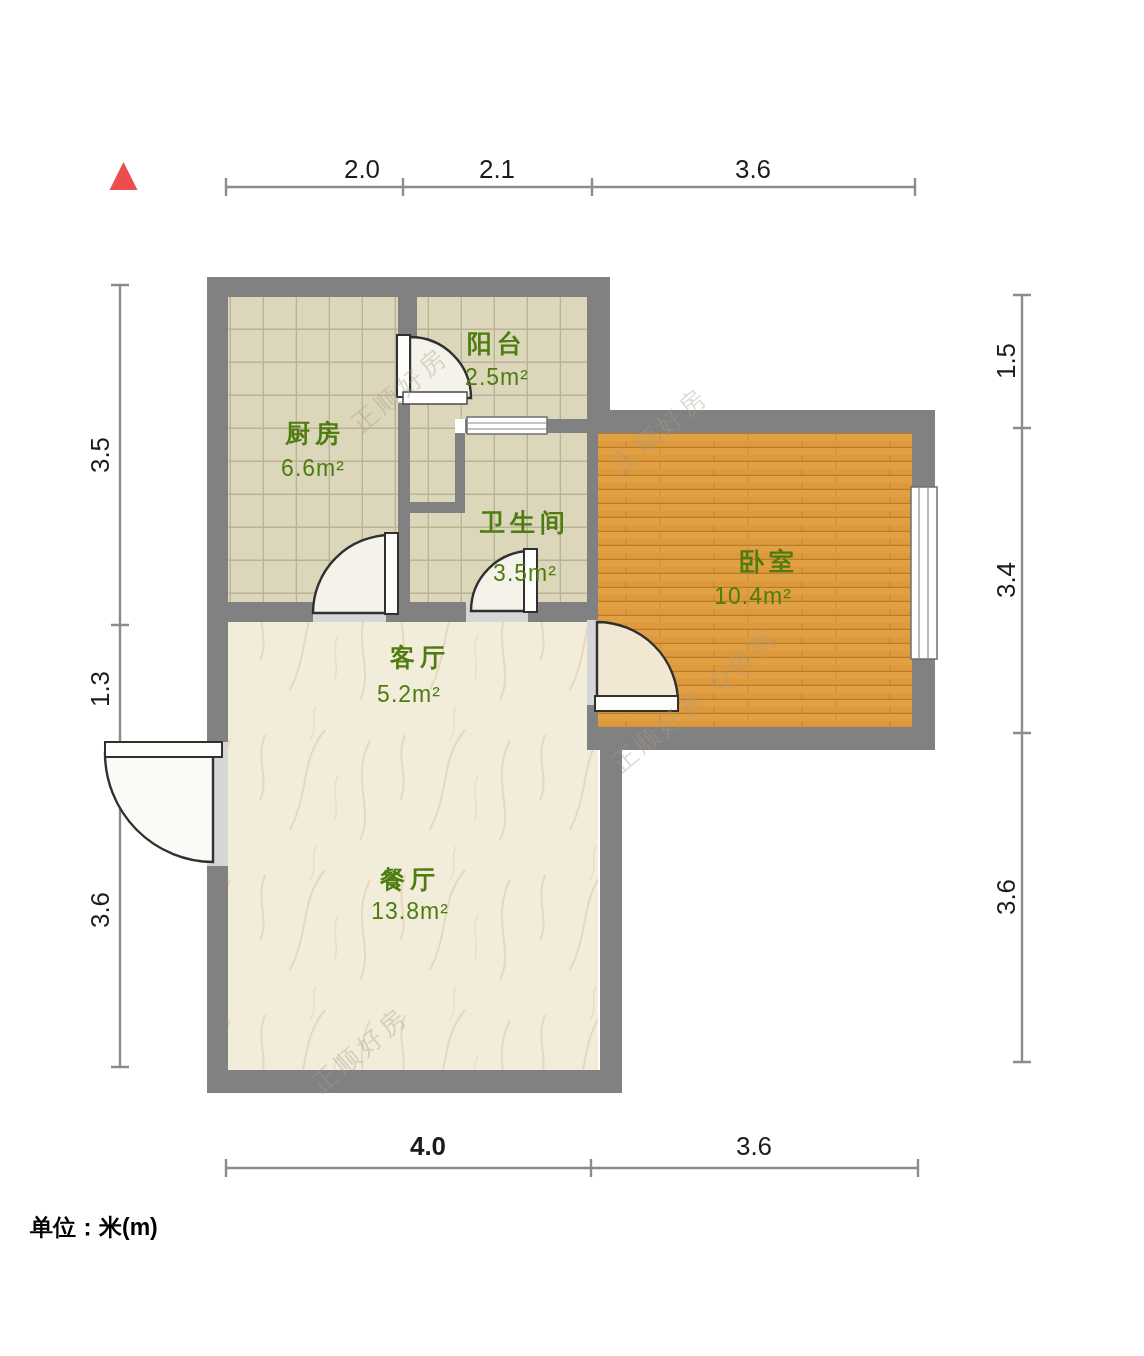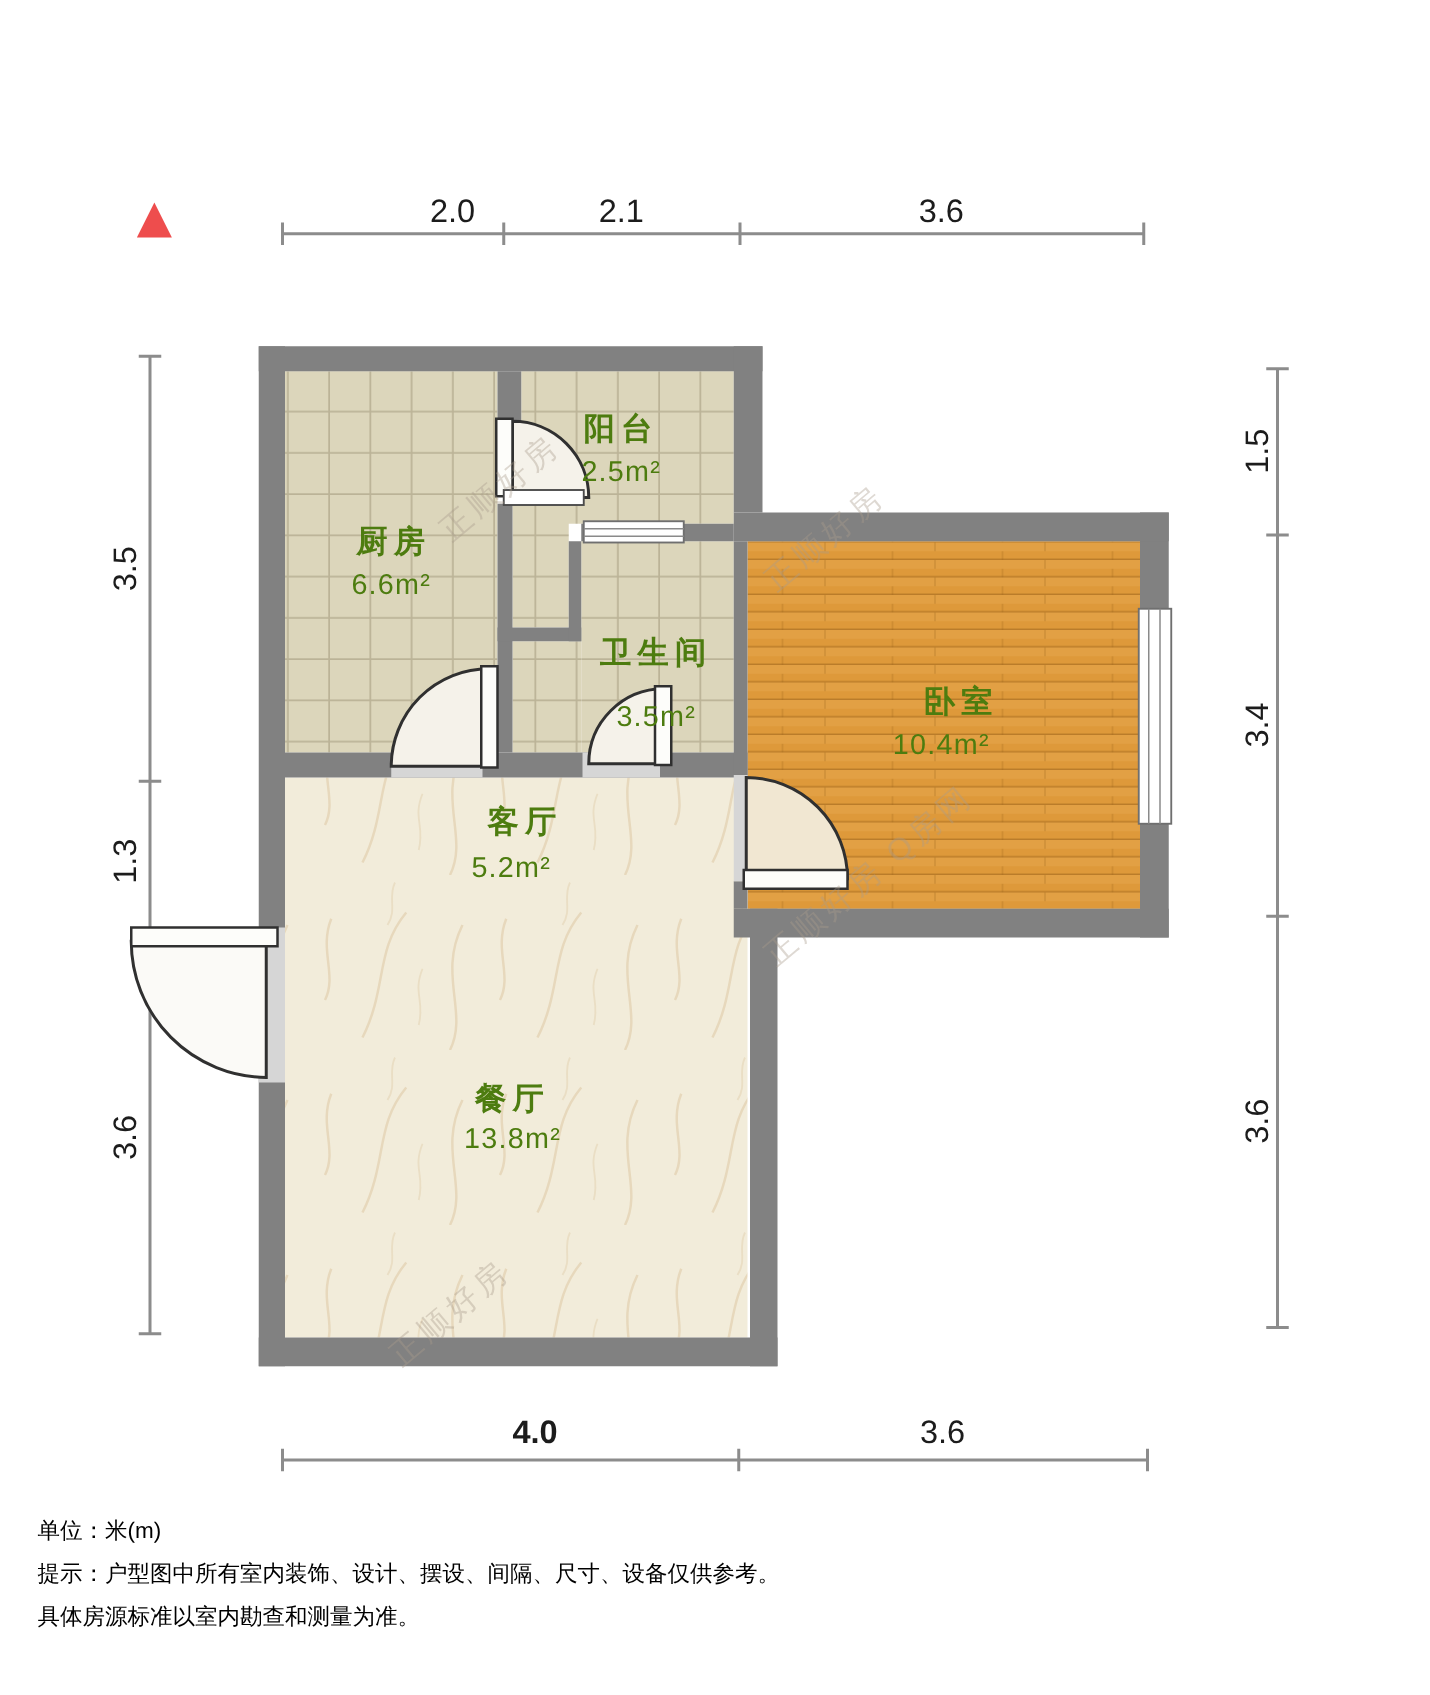--- a/index.html
+++ b/index.html
@@ -6,21 +6,21 @@
   .stage{
     position:relative;width:1144px;height:1356px;background:#ffffff;overflow:hidden;
     font-family:"Liberation Sans", sans-serif;
   }
   .stage svg{position:absolute;left:0;top:0;}
   .lbl{position:absolute;transform:translate(-50%,-50%);white-space:nowrap;color:#4d7c0f;z-index:30;}
   .room-name{font-size:25px;font-weight:bold;letter-spacing:5px;}
   .room-area{font-size:23px;letter-spacing:1px;}
   .dim{font-size:26px;color:#1c1c1c;z-index:30;}
   .dim.rot{transform:translate(-50%,-50%) rotate(-90deg);}
-  .note{position:absolute;font-weight:normal;font-size:18px;color:#000;white-space:nowrap;z-index:30;}
+  .note{position:absolute;font-weight:bold;font-size:23px;color:#000;white-space:nowrap;z-index:30;}
   .wm{
     position:absolute;transform:translate(-50%,-50%) rotate(-40deg);
     font-size:25px;color:rgba(168,156,140,0.38);letter-spacing:4px;white-space:nowrap;z-index:20;
   }
 </style>
 </head>
 <body>
 
 <div class="stage">
 
@@ -142,16 +142,14 @@
 
   <div class="lbl dim rot" style="left:100px;top:455px;">3.5</div>
   <div class="lbl dim rot" style="left:100px;top:689px;">1.3</div>
   <div class="lbl dim rot" style="left:100px;top:910px;">3.6</div>
 
   <div class="lbl dim rot" style="left:1006px;top:361px;">1.5</div>
   <div class="lbl dim rot" style="left:1006px;top:580px;">3.4</div>
   <div class="lbl dim rot" style="left:1006px;top:897px;">3.6</div>
 
   <div class="note" style="left:30px;top:1212px;">单位：米(m)</div>
-  <div class="note" style="left:30px;top:1247px;">提示：户型图中所有室内装饰、设计、摆设、间隔、尺寸、设备仅供参考。</div>
-  <div class="note" style="left:30px;top:1281px;">具体房源标准以室内勘查和测量为准。</div>
 
 </div>
 
 </body></html>

